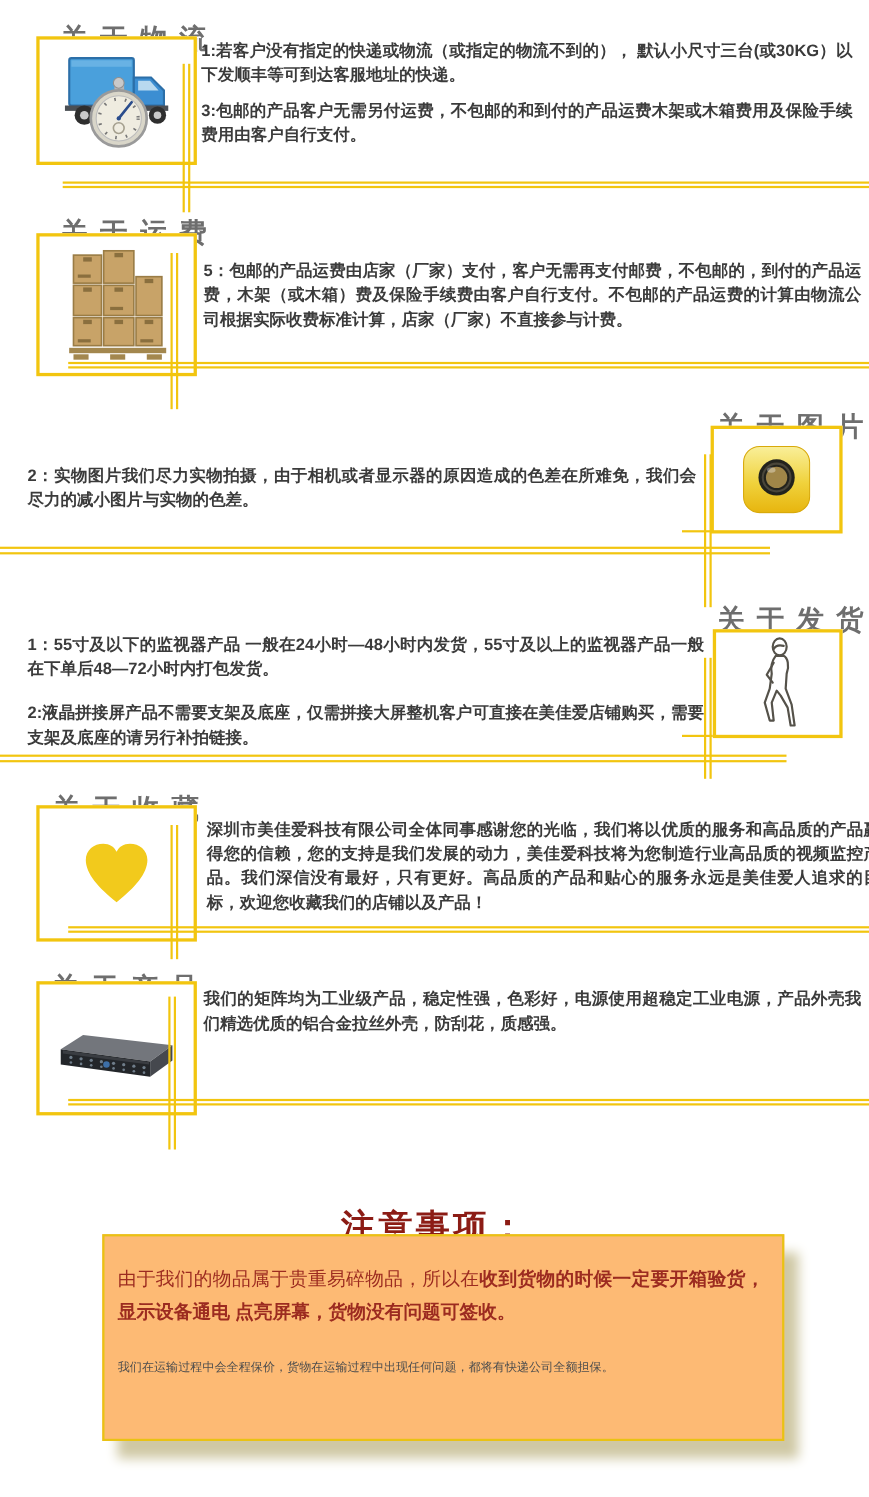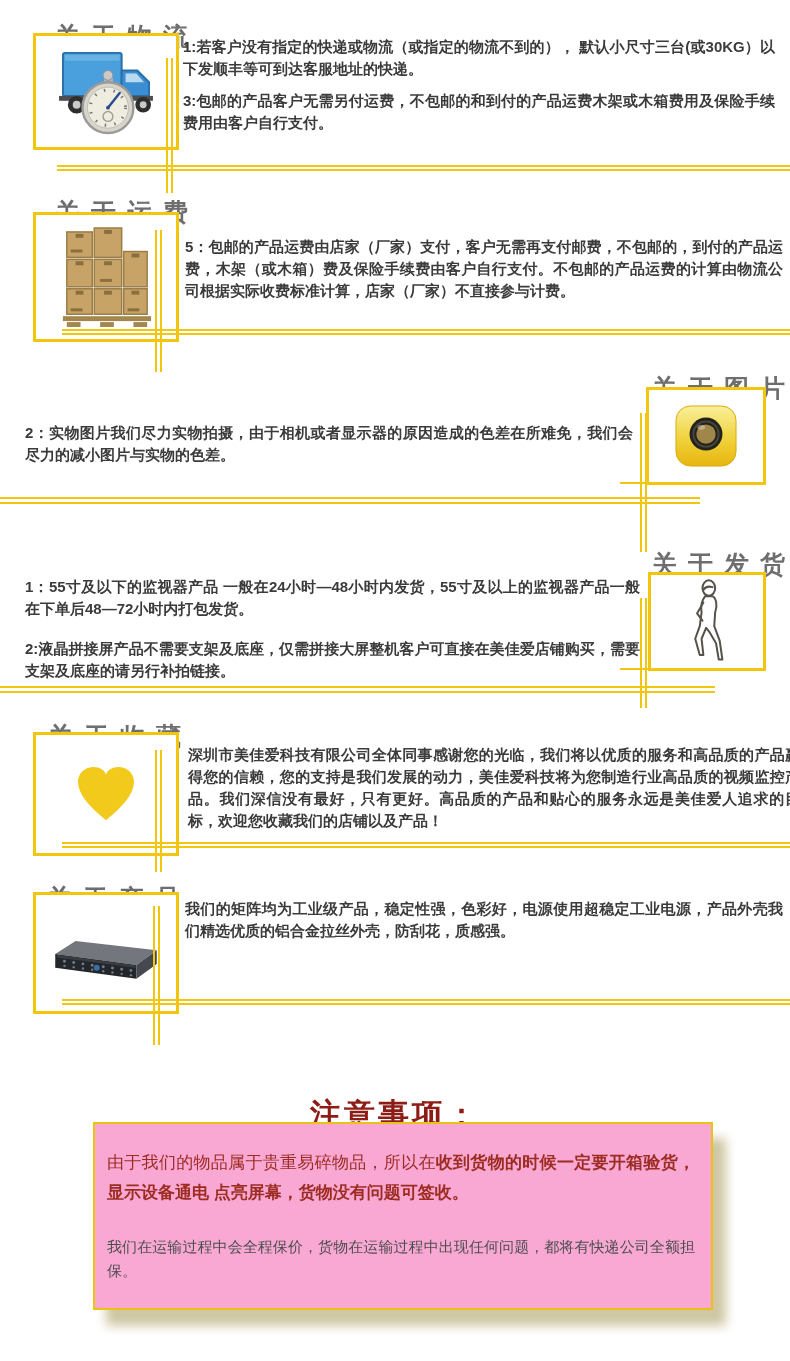--- a/index.html
+++ b/index.html
@@ -28,31 +28,31 @@
     line-height:1.47;text-align:justify;
   }
   .body-text p{margin:0 0 10px 0;}
   .notice-title{
     position:absolute;left:0;top:1068px;width:790px;text-align:center;
     font-family:"Liberation Serif","DejaVu Serif",serif;
     font-size:31px;font-weight:bold;color:#8c1c15;letter-spacing:3px;
   }
   .notice-box{
     position:absolute;left:93px;top:1122px;width:620px;height:188px;
-    box-sizing:border-box;background:#f9a8d4;border:2px solid #e9c214;
+    box-sizing:border-box;background:#fdba74;border:2px solid #e9c214;
     box-shadow:13px 16px 10px #cfc8a4;
     padding:24px 16px 0 12px;
   }
   .warning-par{
     margin:0;font-size:17px;line-height:1.78;color:#9c2b20;text-align:justify;
   }
   .warning-par .lead{font-weight:400;}
   .warning-par .emph{font-weight:bold;}
   .insurance-par{
-    margin:26px 0 0 0;font-size:15px;line-height:1.6;color:#4e4e4e;
+    margin:26px 0 0 0;font-size:11px;line-height:1.6;color:#4e4e4e;
     font-weight:400;text-align:justify;
   }
 </style>
 </head>
 <body>
 
 <div id="page">
 
   <h2 class="sec-title" style="left:55px;top:0px;">关于物流</h2>
   <div class="frame" style="left:33px;top:33px;width:146px;height:117px;">

